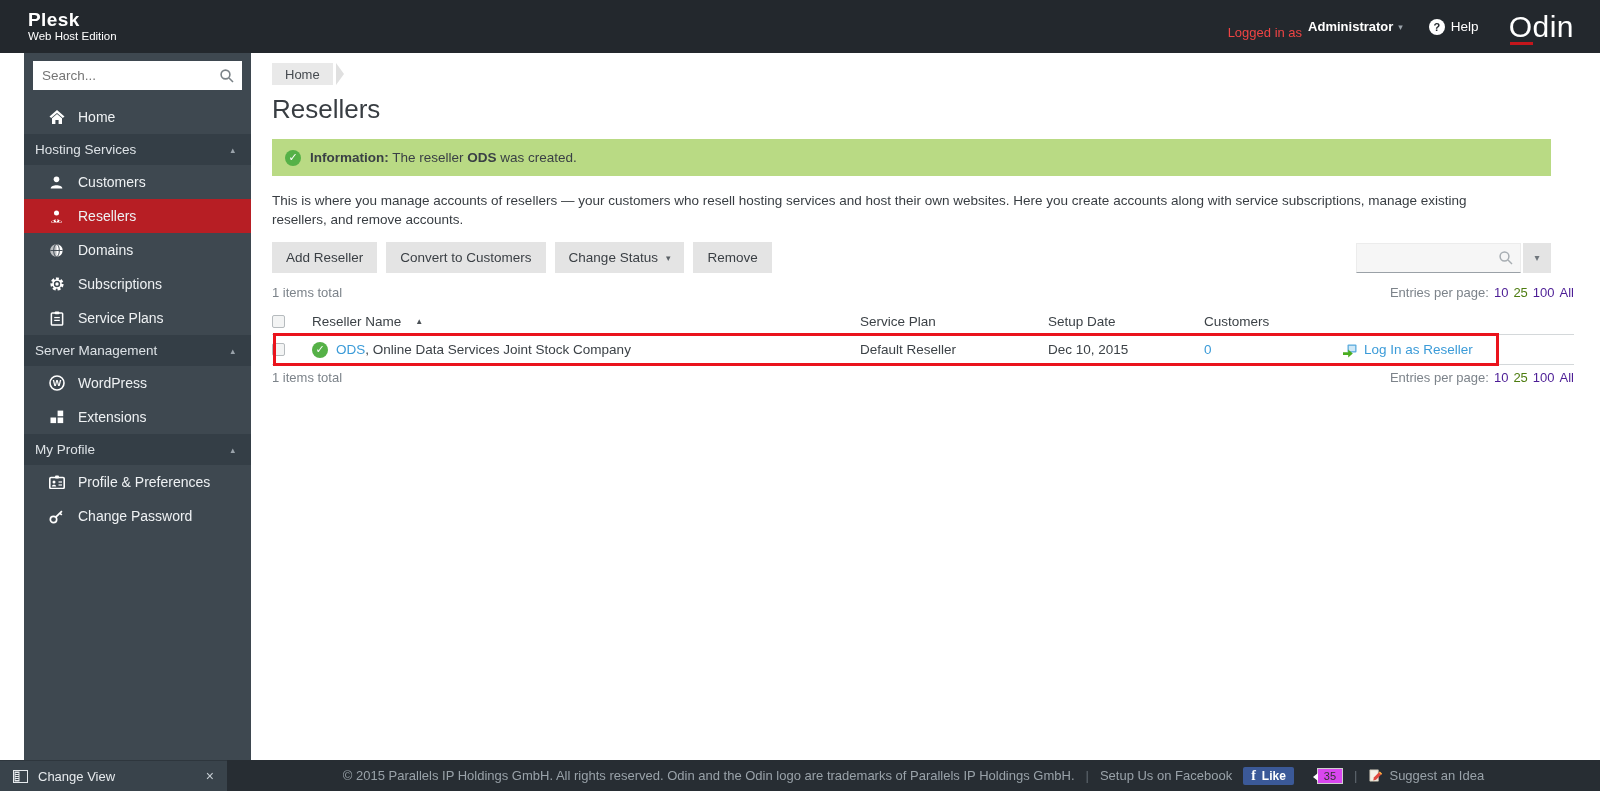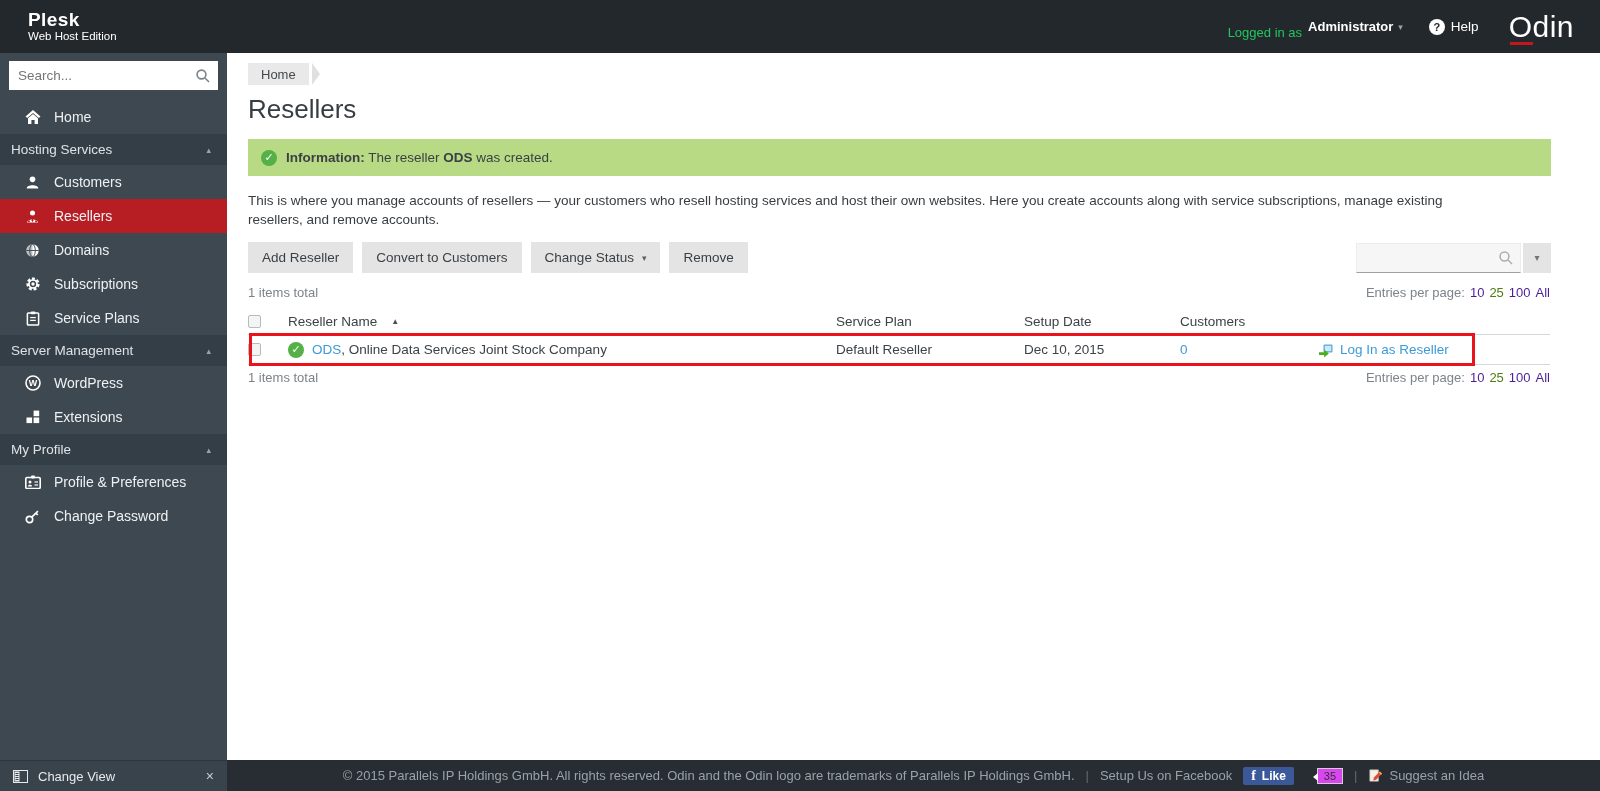--- a/index.html
+++ b/index.html
@@ -6,30 +6,30 @@
   html,body { width:1600px; height:791px; }
   body { font-family:"Liberation Sans","DejaVu Sans",sans-serif; background:#fff; overflow:hidden; }
   .app { width:1600px; height:791px; display:flex; flex-direction:column; }
 
   
   .topbar { height:53px; background:#23282d; display:flex; align-items:center; flex:0 0 auto; }
   .logo { margin-left:28px; color:#fff; }
   .logo-title { font-size:19px; font-weight:bold; letter-spacing:.4px; line-height:20px; }
   .logo-sub { font-size:11.5px; line-height:13px; }
   .topbar-right { margin-left:auto; margin-right:26px; display:flex; align-items:center; }
-  .loggedin { font-size:13px; color:#22c55e;margin-top:12px; }
+  .loggedin { font-size:13px; color:#ef4444;margin-top:12px; }
   .admin { font-size:13px; font-weight:bold; color:#fff; margin-left:6px; cursor:pointer; display:flex; align-items:center; gap:5px; }
   .admin .caret { font-size:9px; color:#9aa2a9; }
   .help { display:flex; align-items:center; gap:6px; margin-left:26px; color:#fff; font-size:13.5px; cursor:pointer; }
   .help-q { width:16px; height:16px; border-radius:50%; background:#fff; color:#23282d; font-size:11px; font-weight:bold; display:flex; align-items:center; justify-content:center; }
   .odin { margin-left:30px; position:relative; color:#fff; font-size:30px; font-weight:300; letter-spacing:.5px; line-height:30px; }
   .odin-underline { position:absolute; left:1px; bottom:-3px; width:23px; height:3px; background:#c4161c; }
 
   
-  .main { flex:1 1 auto; display:flex; min-height:0; }
+  .main { flex:1 1 auto; display:flex; min-height:0;padding-left:24px; }
 
   
   .sidebar { width:227px; background:#3e4850; display:flex; flex-direction:column; flex:0 0 auto; }
   .side-search { margin:8px 9px 10px 9px; height:29px; background:#fff; display:flex; align-items:center; }
   .side-search input { flex:1; border:none; outline:none; font-size:13.5px; color:#444; padding:0 0 0 9px; min-width:0; font-family:inherit; background:transparent; }
   .side-search .mag { width:30px; display:flex; align-items:center; justify-content:center; cursor:pointer; }
   .nav-item { height:34px; display:flex; align-items:center; padding-left:24px; gap:13px; color:#eef1f3; font-size:14px; cursor:pointer; }
   .nav-item .nicon { width:17px; display:flex; justify-content:center; }
   .nav-item.selected { background:#b71e24; }
   .nav-header { height:31px; background:#343e46; color:#dde2e6; font-size:13.5px; display:flex; align-items:center; padding:0 16px 0 11px; cursor:pointer; }

